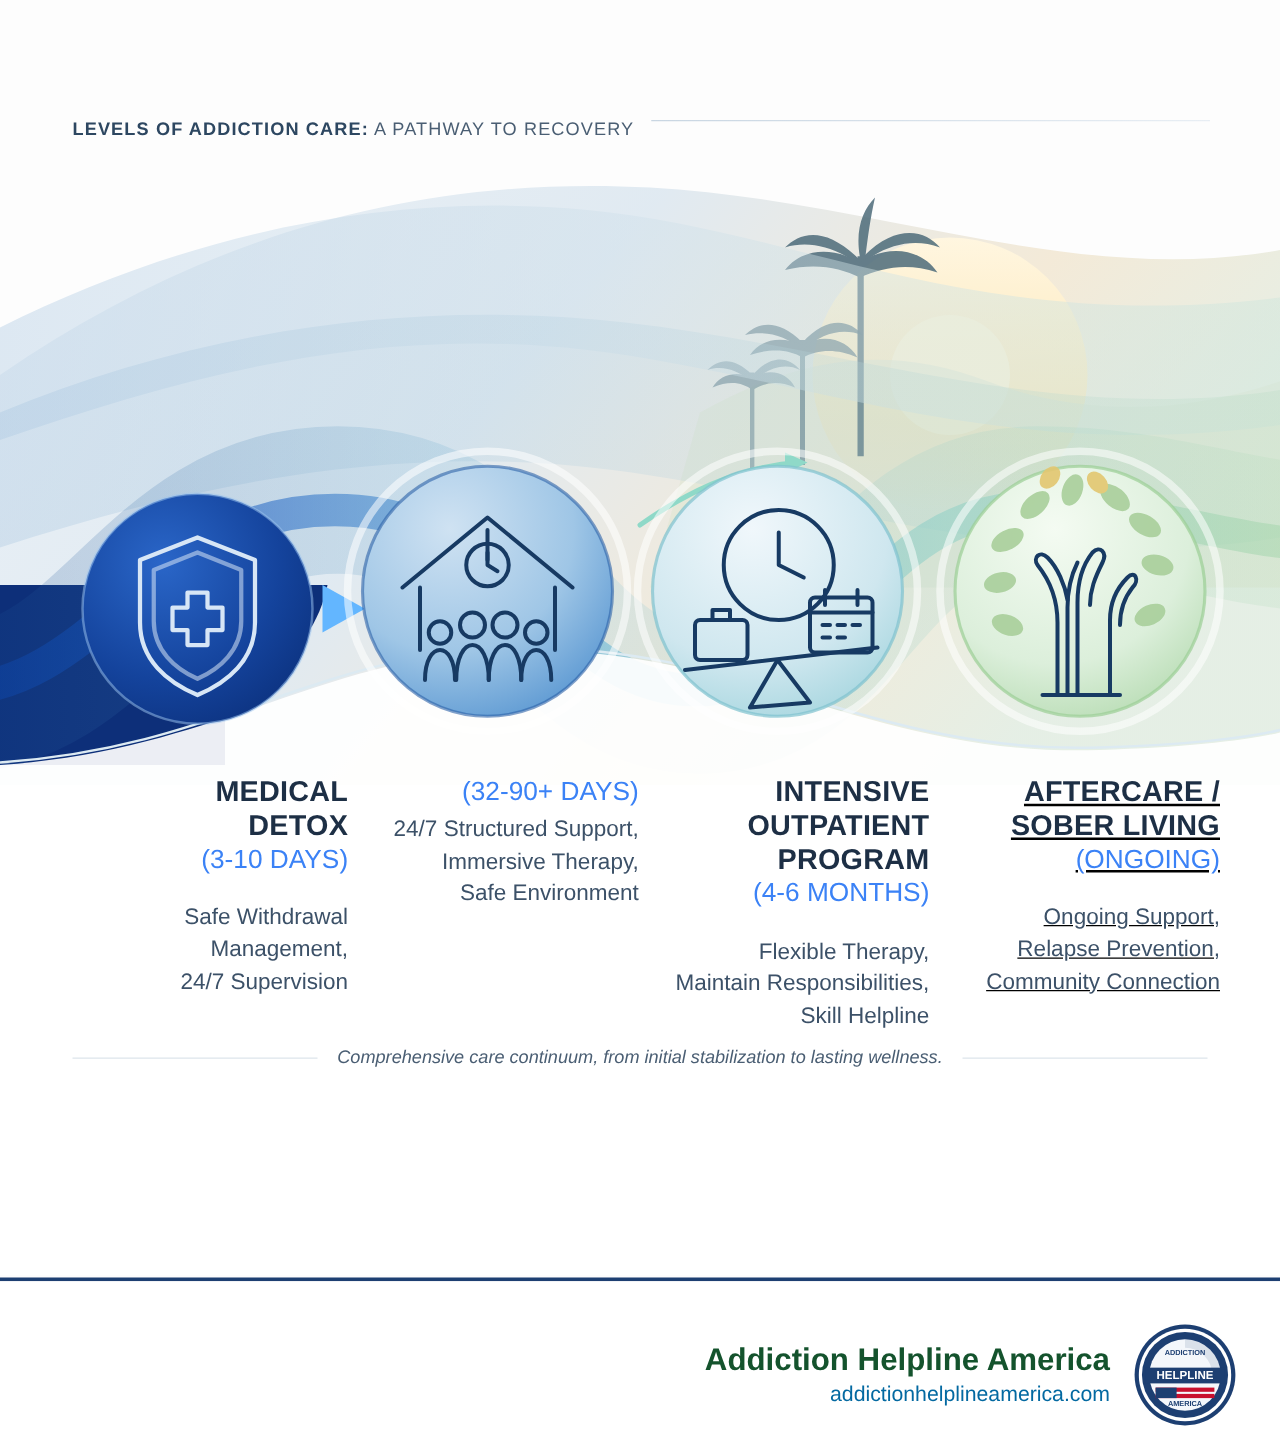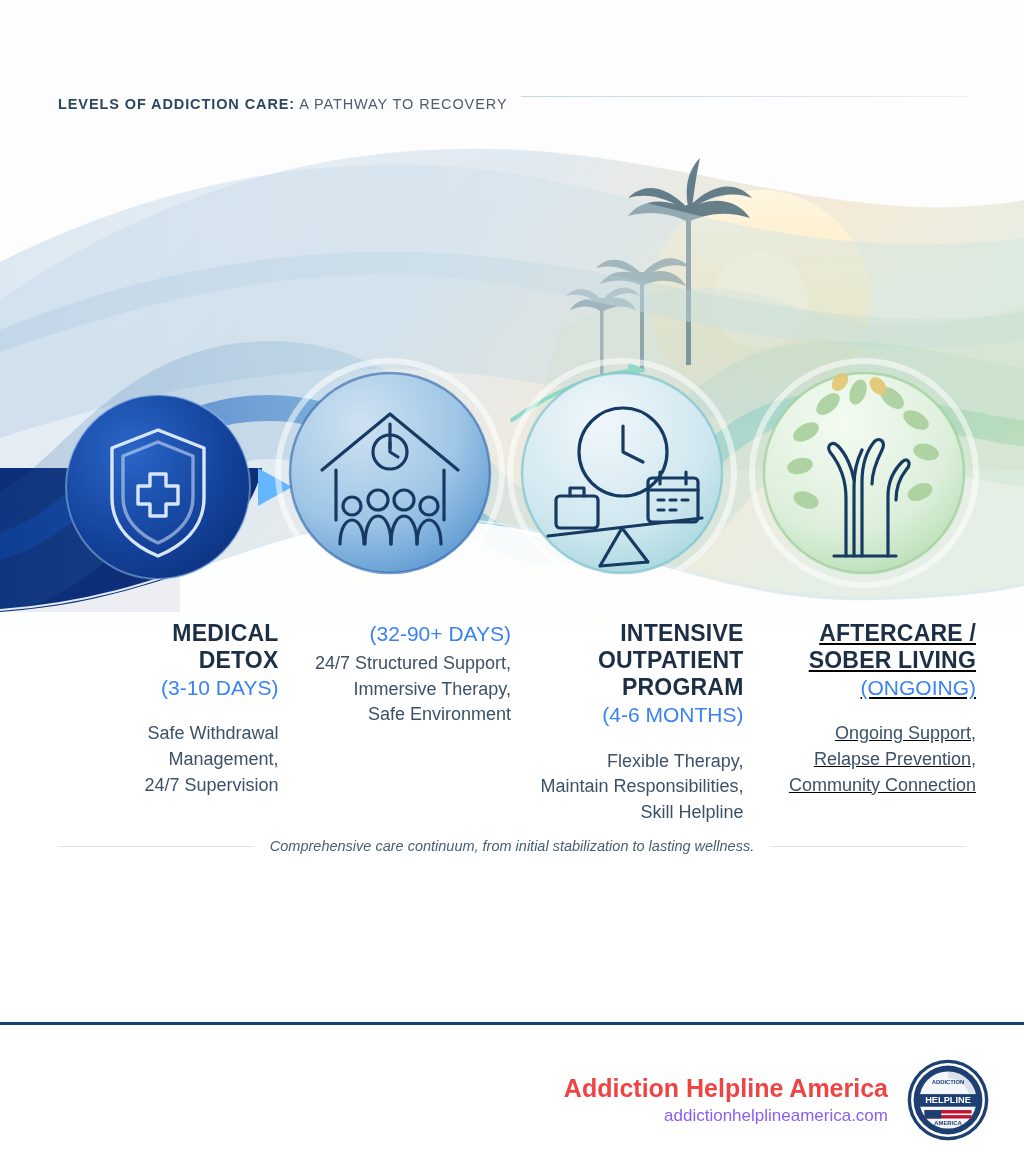--- a/index.html
+++ b/index.html
@@ -128,27 +128,27 @@
     position: absolute;
     right: 34px; top: 33px;
     display: flex;
     align-items: center;
     gap: 18px;
   }
   .footer-text { text-align: right; }
   .brand-name {
     font-size: 25px;
     font-weight: bold;
-    color: #ef4444;
+    color: #14532d;
     line-height: 1.15;
     margin-left: 42px;
   }
   .brand-url {
     font-size: 17px;
-    color: #8b5cf6;
+    color: #0369a1;
     margin-top: 3px;
   }
   .brand-seal {
     width: 84px; height: 84px;
     flex: 0 0 84px;
   }
 </style>
 </head>
 <body>
 

